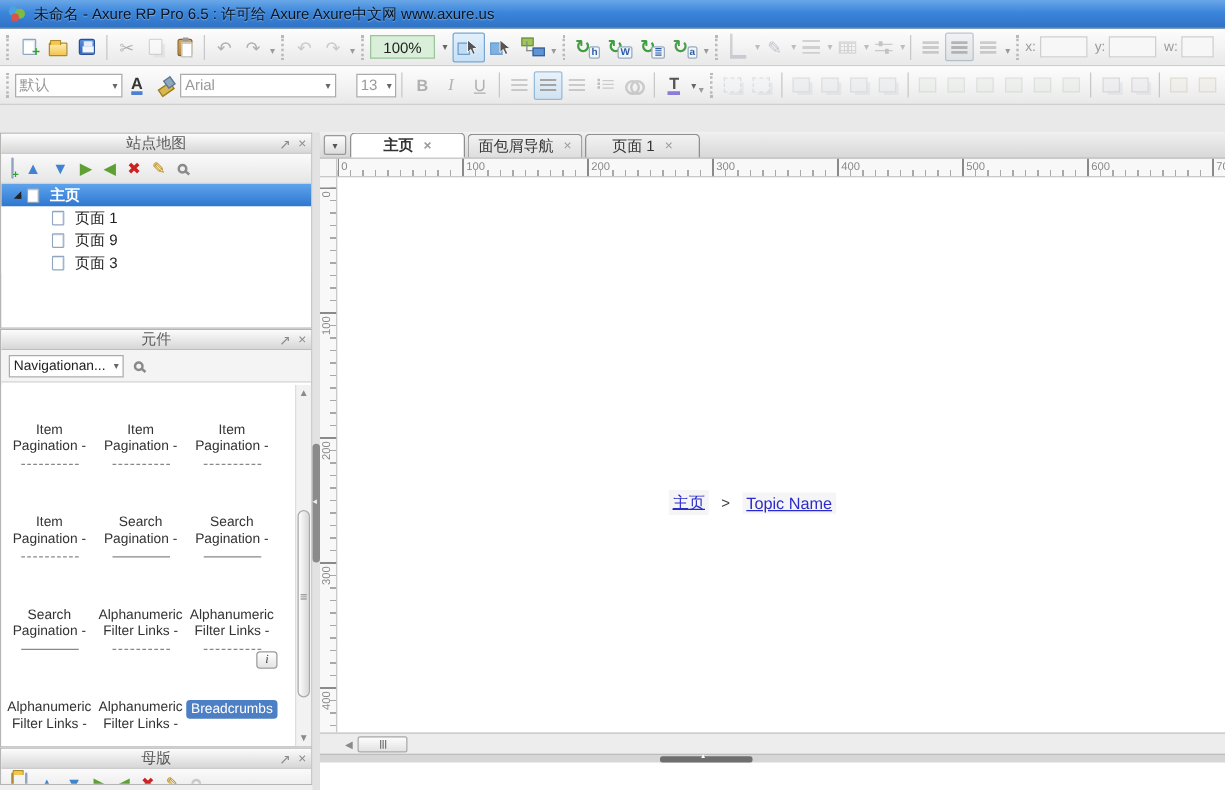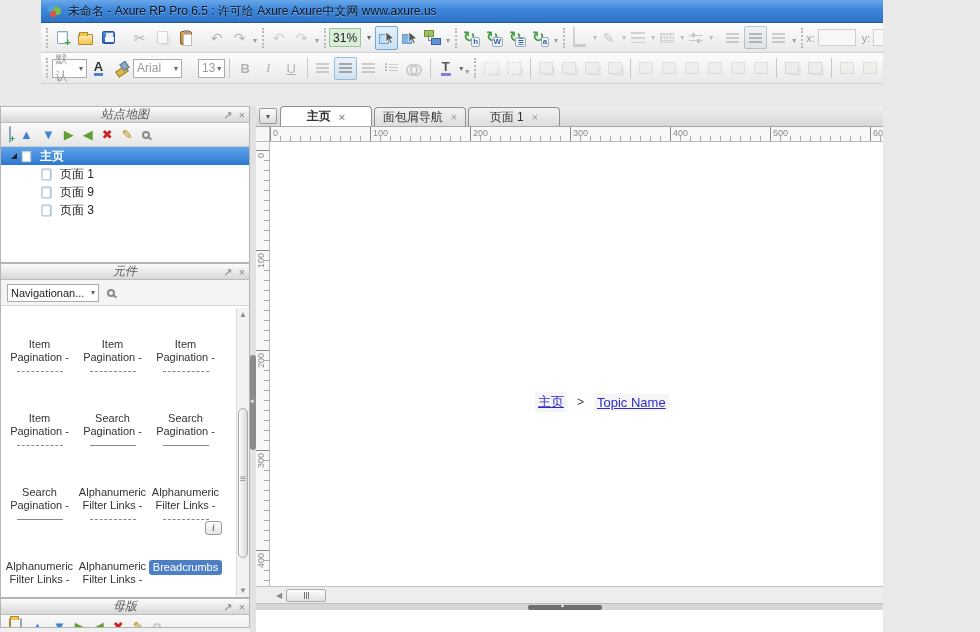--- a/index.html
+++ b/index.html
@@ -1,18 +1,18 @@
 <!DOCTYPE html>
 <html><head>
 <meta charset="utf-8">
 <style>
   * { margin:0; padding:0; box-sizing:border-box; }
   html,body { width:980px; height:632px; overflow:hidden; }
   body { font-family:"Liberation Sans","DejaVu Sans",sans-serif; font-size:12px; color:#222; background:#e9e9e9; }
-  .win { position:relative; width:883px; height:632px; overflow:hidden;padding-left:41px; }
+  .win { position:relative; width:980px; height:632px; overflow:hidden; }
 
   
   .titlebar { height:23px; background:linear-gradient(#6aa7e8,#3b86dc 45%,#2f72c4); display:flex; align-items:center; padding:0 6px; border-bottom:1px solid #24598f; }
   .titlebar .app-ico { width:15px; height:15px; margin-right:6px; flex:0 0 auto; }
   .titlebar .ttl { font-size:12px; color:#08131f; text-shadow:0 1px 1px rgba(255,255,255,.4); white-space:nowrap; }
 
   
   .menubar { height:22px; background:linear-gradient(#fbfbfb,#eeeeee); border-bottom:1px solid #d2d2d2; display:flex; align-items:center; padding:0 6px; }
   .menubar span { padding:2px 8px; cursor:default; }
 
@@ -76,21 +76,21 @@
   .bullets { width:13px; height:10px; background:linear-gradient(#888,#888) 4px 1px/9px 1px no-repeat,linear-gradient(#888,#888) 4px 4px/9px 1px no-repeat,linear-gradient(#888,#888) 4px 7px/9px 1px no-repeat; position:relative; }
   .bullets::before { content:""; position:absolute; left:0; top:0; width:2px; height:2px; background:#666; box-shadow:0 3px 0 #666,0 6px 0 #666; }
   .linkic { position:relative; width:16px; height:9px; }
   .linkic::before,.linkic::after { content:""; position:absolute; top:0; width:8px; height:8px; border:2px solid #8a8a8a; border-radius:50%; }
   .linkic::before { left:0; } .linkic::after { right:0; }
 
   
   .main { position:absolute; top:106px; left:0; right:0; bottom:0; }
   .sidebar { position:absolute; left:0; top:0; width:250px; bottom:0; background:#f0f0f0; }
   .panel { position:absolute; left:0; right:0; border:1px solid #b5b5b5; background:#fff; overflow:hidden; }
-  .panel-hd { height:16px; background:linear-gradient(#fcfcfc,#d7d7d7); border-bottom:1px solid #bdbdbd; position:relative; display:flex; align-items:center; justify-content:center; font-size:12px; color:#5a5a5a;font-style:italic; }
+  .panel-hd { height:16px; background:linear-gradient(#fcfcfc,#d7d7d7); border-bottom:1px solid #bdbdbd; position:relative; display:flex; align-items:center; justify-content:center; font-size:12px; color:#5a5a5a; }
   .panel-hd .hbtns { position:absolute; right:4px; top:0; height:16px; display:flex; align-items:center; gap:6px; color:#8a8a8a; font-size:11px; }
   .ptools { height:24px; background:linear-gradient(#fafafa,#e6e6e6); border-bottom:1px solid #cfcfcf; display:flex; align-items:center; gap:9px; padding:0 8px; }
   .ptools .tico { font-size:13px; line-height:13px; display:flex; align-items:center; }
   .blue { color:#3f83d1; } .green { color:#5fa032; } .red { color:#cc2222; } .amber { color:#b8860b; }
   .tico .stack { position:relative; }
   .tico .stack .ov { position:absolute; font-size:9px; right:-4px; bottom:-3px; }
 
   
   .tree { background:#fff; font-size:12px; }
   .trow { height:18px; display:flex; align-items:center; position:relative; }
@@ -206,21 +206,21 @@
     <span class="grip"></span>
     <span class="btn dis">
         <span class="glyph" style="color:#8a7cc8">↶</span>
       </span>
     <span class="btn dis">
         <span class="glyph" style="color:#8a7cc8">↷</span>
       </span>
     <span class="ovf">▾</span>
     <span class="grip"></span>
     <span class="combo zoomc">
-        <span>31%</span>
+        <span>100%</span>
       </span>
     <span class="btn" style="min-width:14px">
         <span class="ddarr">▾</span>
       </span>
     <span class="btn on" style="width:26px;height:24px">
         <span class="selbox"></span>
         <svg class="cursor-svg" width="12" height="14" viewBox="0 0 12 14">
           <path d="M3 1 L3 11 L5.6 8.6 L7.4 12.6 L9.2 11.7 L7.4 7.9 L11 7.6 Z" fill="#555" stroke="#fff" stroke-width=".7"></path>
         </svg>
       </span>

